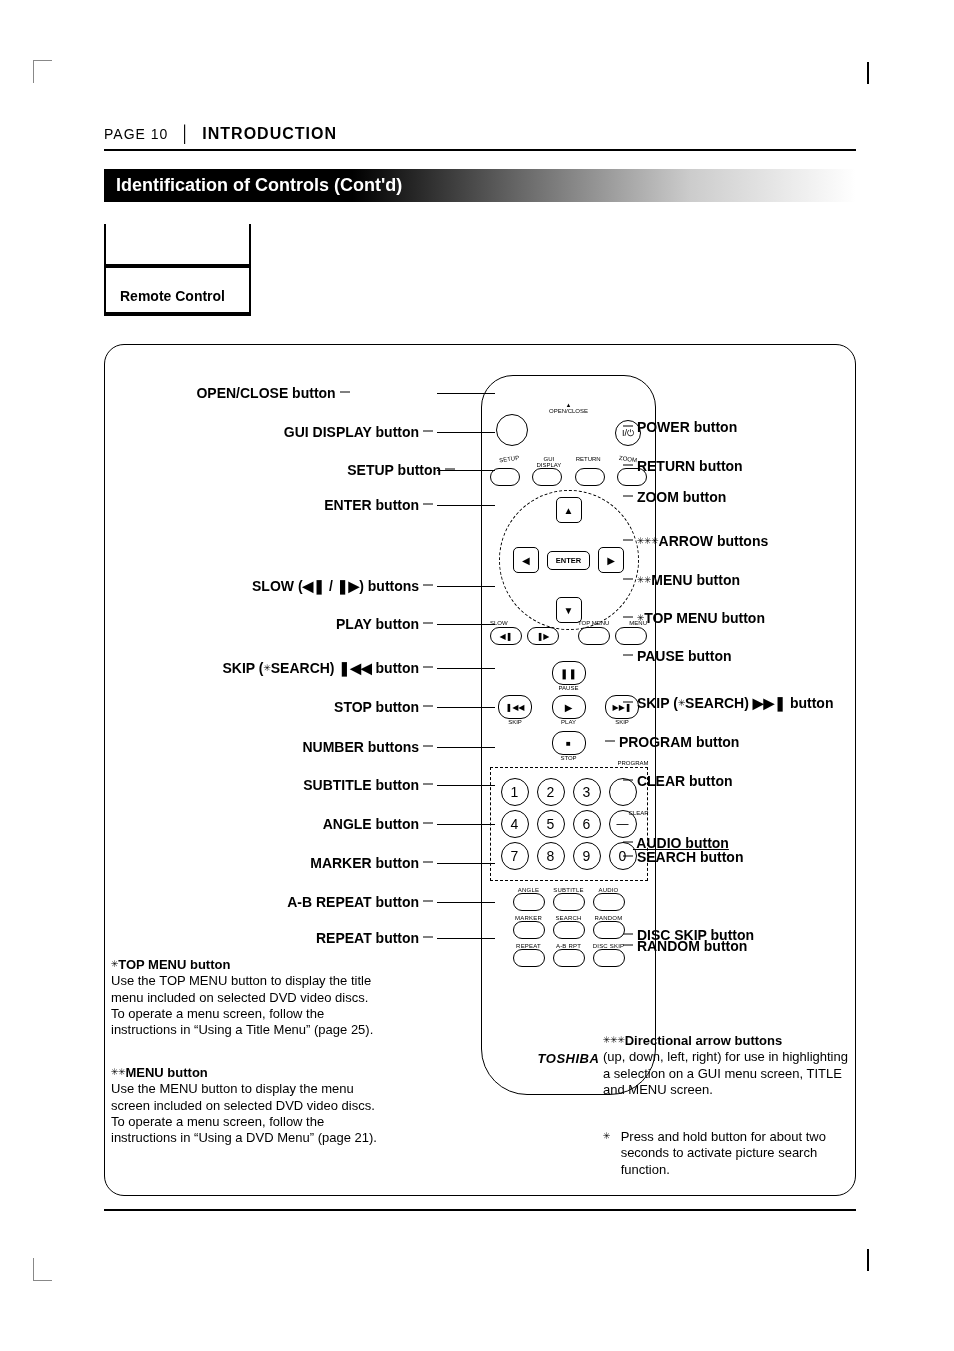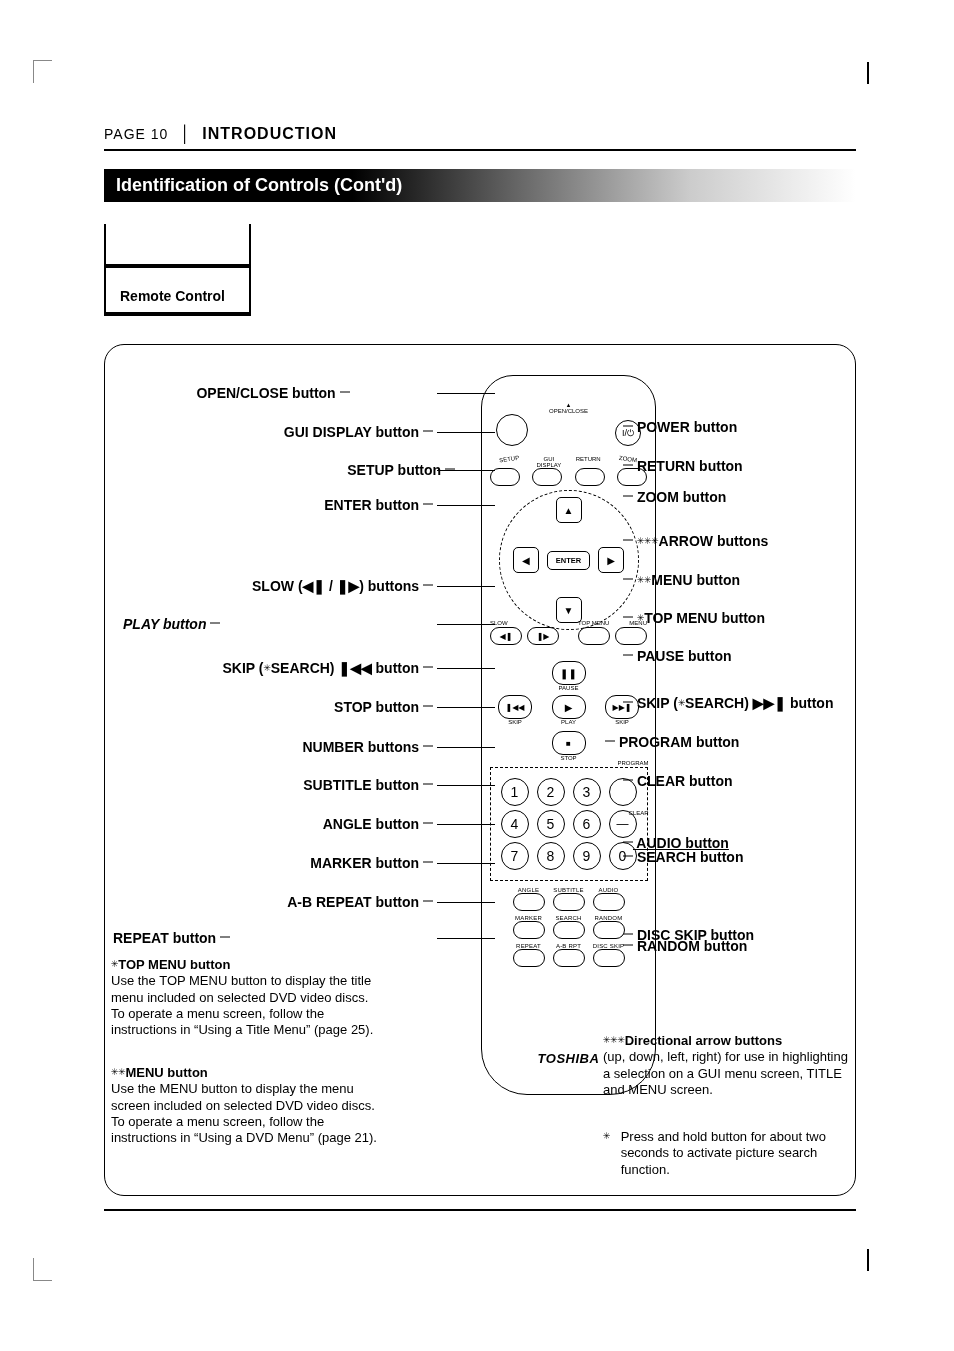--- a/index.html
+++ b/index.html
@@ -336,21 +336,21 @@
           </svg></div>
         <div style="position: absolute; left: 332px; top: 125px; width: 58px; border-top: 1px solid rgb(0, 0, 0);"></div>
         <div class="callout" style="right: 422px; left: auto; top: 152px; text-align: right; width: 320px;">ENTER button <svg width="10" height="8" style="vertical-align:2px">
             <line x1="0" y1="4" x2="10" y2="4" stroke="black"></line>
           </svg></div>
         <div style="position: absolute; left: 332px; top: 160px; width: 58px; border-top: 1px solid rgb(0, 0, 0);"></div>
         <div class="callout" style="right: 422px; left: auto; top: 233px; text-align: right; width: 320px;">SLOW (◀❚ / ❚▶) buttons <svg width="10" height="8" style="vertical-align:2px">
             <line x1="0" y1="4" x2="10" y2="4" stroke="black"></line>
           </svg></div>
         <div style="position: absolute; left: 332px; top: 241px; width: 58px; border-top: 1px solid rgb(0, 0, 0);"></div>
-        <div class="callout" style="right: 412px; left: auto; top: 271px; text-align: left; width: 320px; font-style: italic;">PLAY button <svg width="10" height="8" style="vertical-align:2px">
+        <div class="callout" style="right: 422px; left: auto; top: 271px; text-align: right; width: 320px;">PLAY button <svg width="10" height="8" style="vertical-align:2px">
             <line x1="0" y1="4" x2="10" y2="4" stroke="black"></line>
           </svg></div>
         <div style="position: absolute; left: 332px; top: 279px; width: 58px; border-top: 1px solid rgb(0, 0, 0);"></div>
         <div class="callout" style="right: 422px; left: auto; top: 315px; text-align: right; width: 320px;">SKIP (<span class="star">✳</span>SEARCH) ❚◀◀ button <svg width="10" height="8" style="vertical-align:2px">
             <line x1="0" y1="4" x2="10" y2="4" stroke="black"></line>
           </svg></div>
         <div style="position: absolute; left: 332px; top: 323px; width: 58px; border-top: 1px solid rgb(0, 0, 0);"></div>
         <div class="callout" style="right: 422px; left: auto; top: 354px; text-align: right; width: 320px;">STOP button <svg width="10" height="8" style="vertical-align:2px">
             <line x1="0" y1="4" x2="10" y2="4" stroke="black"></line>
           </svg></div>
@@ -368,21 +368,21 @@
           </svg></div>
         <div style="position: absolute; left: 332px; top: 479px; width: 58px; border-top: 1px solid rgb(0, 0, 0);"></div>
         <div class="callout" style="right: 422px; left: auto; top: 510px; text-align: right; width: 320px;">MARKER button <svg width="10" height="8" style="vertical-align:2px">
             <line x1="0" y1="4" x2="10" y2="4" stroke="black"></line>
           </svg></div>
         <div style="position: absolute; left: 332px; top: 518px; width: 58px; border-top: 1px solid rgb(0, 0, 0);"></div>
         <div class="callout" style="right: 422px; left: auto; top: 549px; text-align: right; width: 320px;">A-B REPEAT button <svg width="10" height="8" style="vertical-align:2px">
             <line x1="0" y1="4" x2="10" y2="4" stroke="black"></line>
           </svg></div>
         <div style="position: absolute; left: 332px; top: 557px; width: 58px; border-top: 1px solid rgb(0, 0, 0);"></div>
-        <div class="callout" style="right: 422px; left: auto; top: 585px; text-align: left; width: 320px;">REPEAT button <svg width="10" height="8" style="vertical-align:2px">
+        <div class="callout" style="right: 422px; left: auto; top: 585px; text-align: right; width: 320px;">REPEAT button <svg width="10" height="8" style="vertical-align:2px">
             <line x1="0" y1="4" x2="10" y2="4" stroke="black"></line>
           </svg></div>
         <div style="position: absolute; left: 332px; top: 593px; width: 58px; border-top: 1px solid rgb(0, 0, 0);"></div>
       </div>
 
     <div id="right-callouts">
         <div class="callout" style="left: 518px; top: 74px;"><svg width="10" height="8" style="vertical-align:2px">
             <line x1="0" y1="4" x2="10" y2="4" stroke="black"></line>
           </svg> POWER button</div>
         <div class="callout" style="left: 518px; top: 113px;"><svg width="10" height="8" style="vertical-align:2px">

